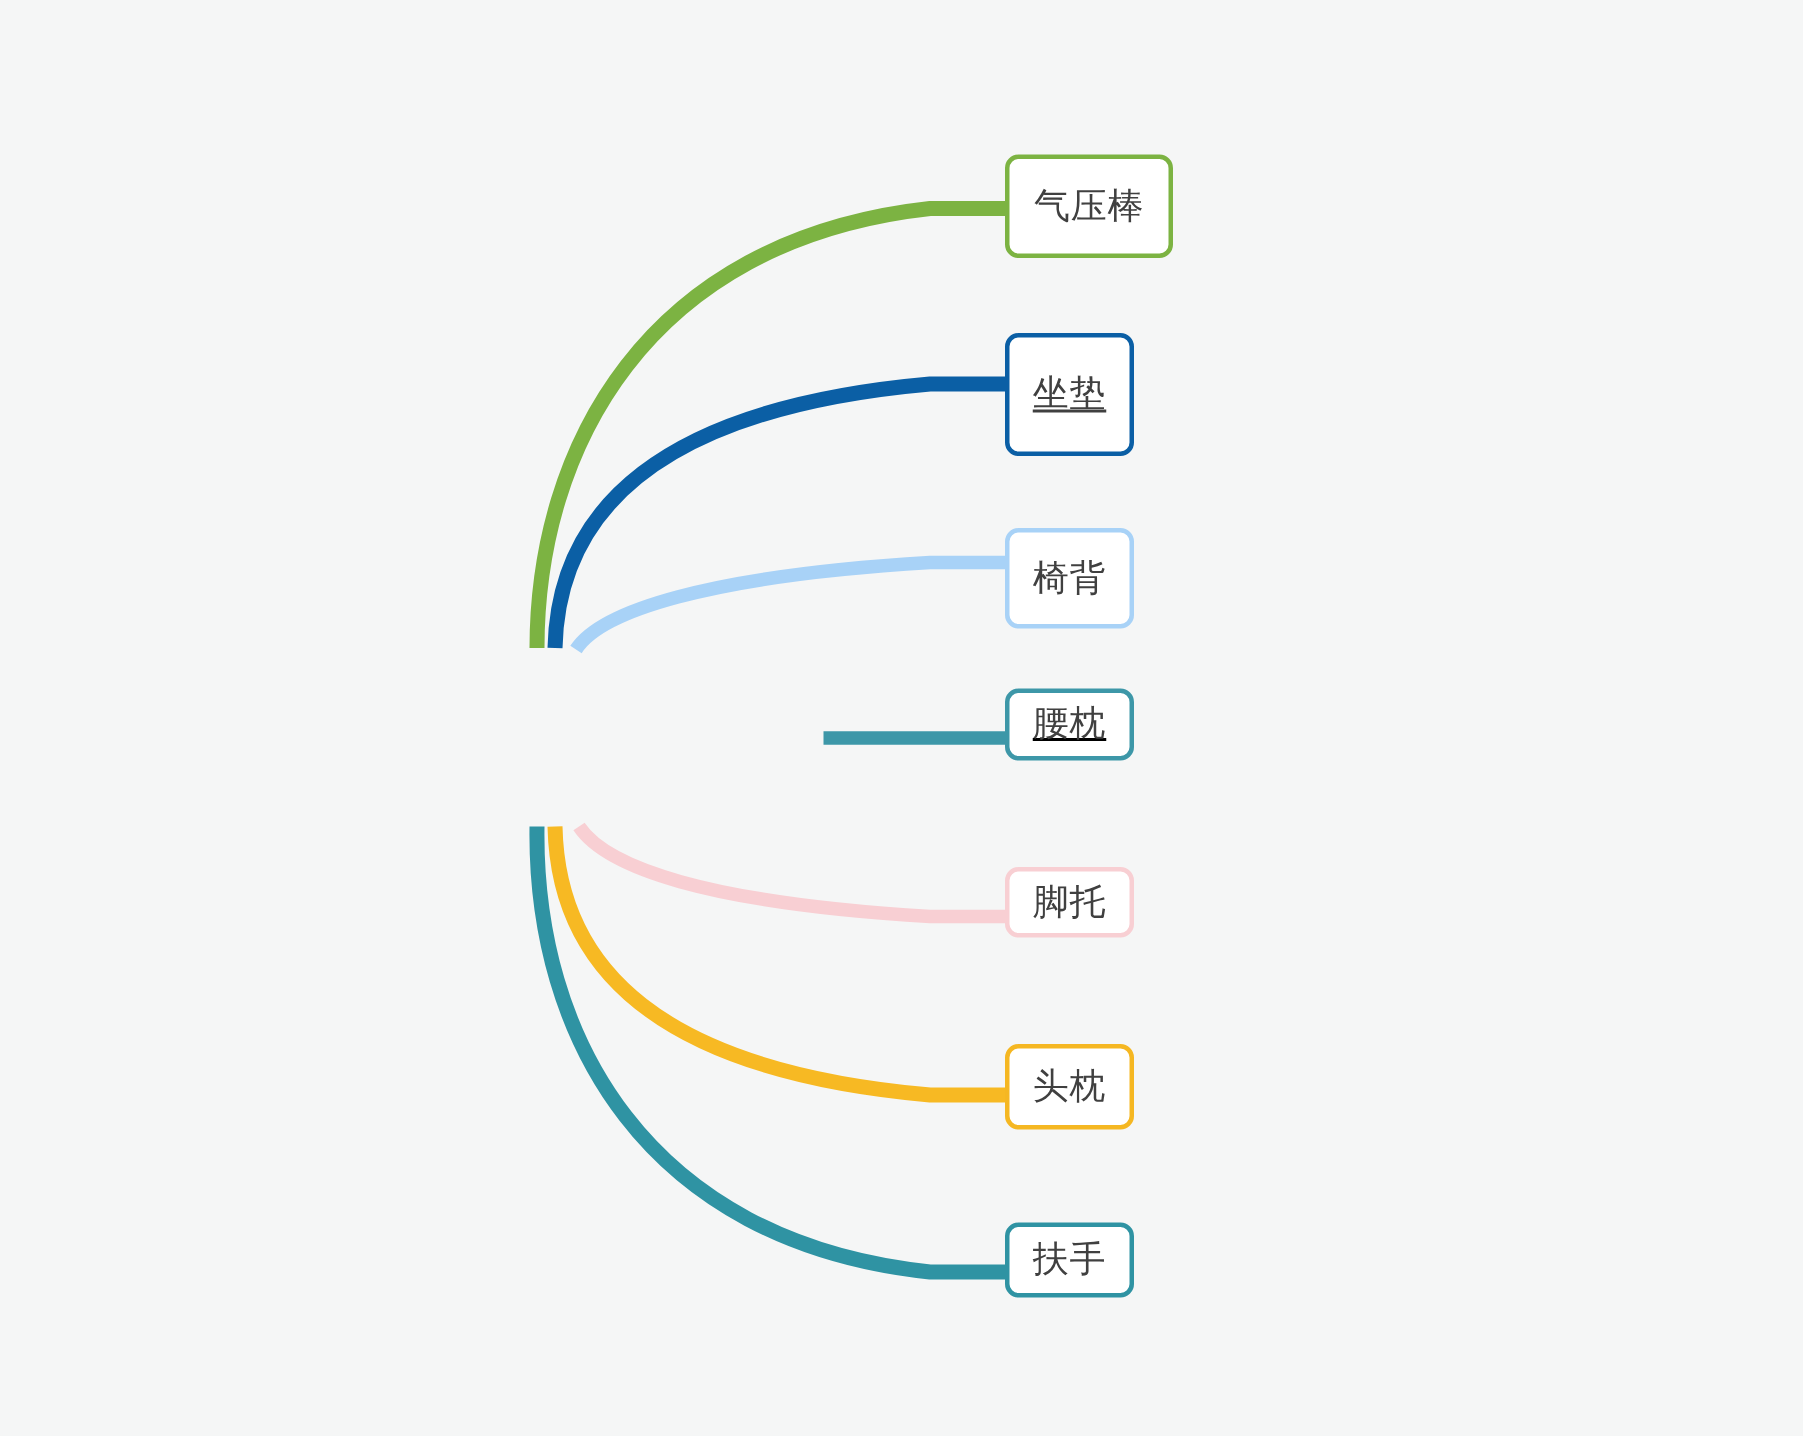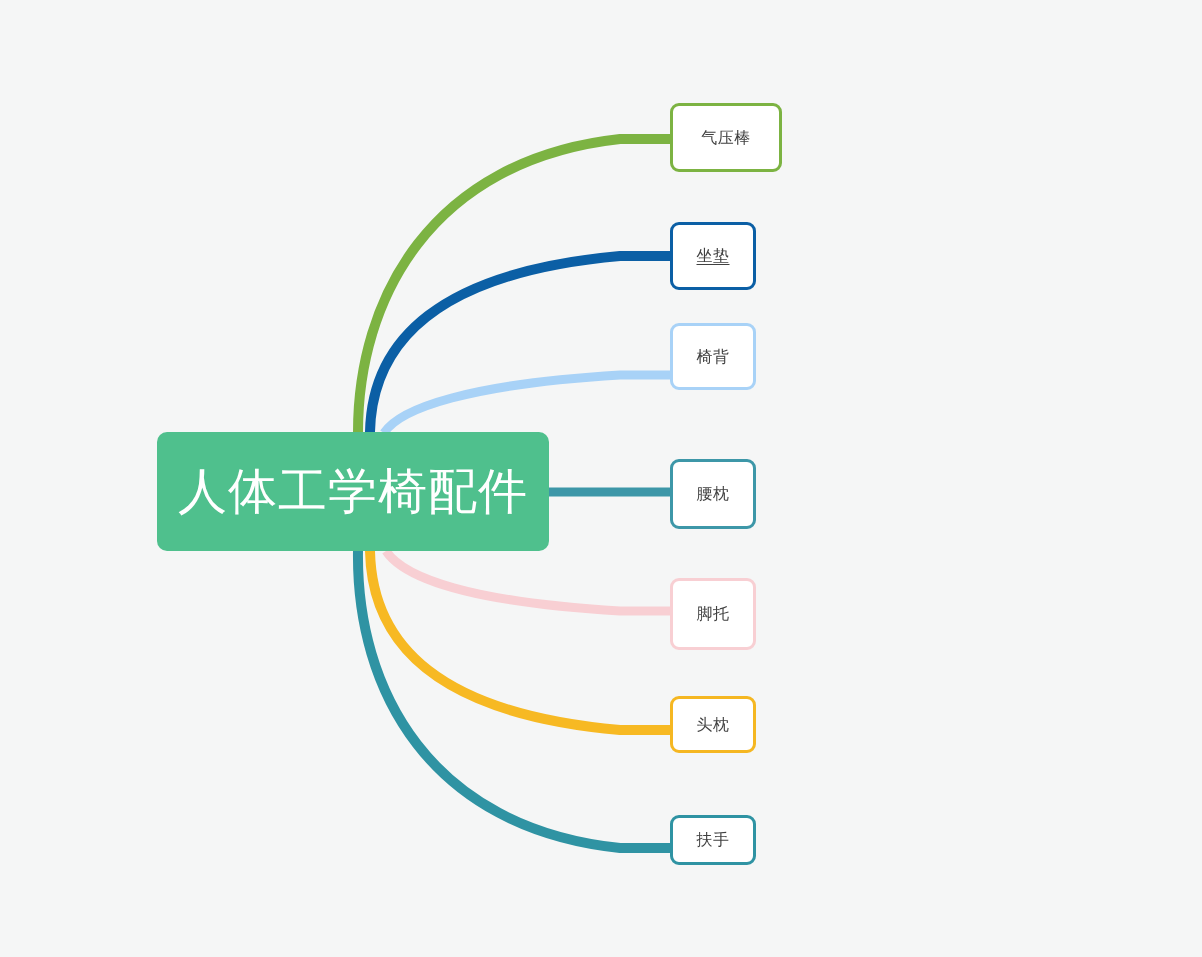--- a/index.html
+++ b/index.html
@@ -32,21 +32,21 @@
     box-sizing: border-box;
     background: #ffffff;
     border-style: solid;
     border-width: 3px;
     border-radius: 9px;
     display: flex;
     align-items: center;
     justify-content: center;
   }
   .node-label {
-    font-size: 16px;
+    font-size: 24px;
     line-height: 1;
     color: #404040;
     white-space: nowrap;
     letter-spacing: 0.5px;
   }
   .node-label.underlined {
     text-decoration: underline;
     text-underline-offset: 3px;
   }
   #central-node {
@@ -81,38 +81,35 @@
   <svg id="connector-layer" viewBox="0 0 1202 957" width="1202" height="957" xmlns="http://www.w3.org/2000/svg">
       <path d="M 358 432 C 358 300, 430 160, 620 139 L 672 139" fill="none" stroke="#7cb342" stroke-width="10" stroke-linecap="butt"></path>
       <path d="M 370 432 C 372 340, 440 272, 620 256 L 672 256" fill="none" stroke="#0b5fa5" stroke-width="10" stroke-linecap="butt"></path>
       <path d="M 384 433 C 400 408, 470 384, 620 375 L 672 375" fill="none" stroke="#a8d2f7" stroke-width="9" stroke-linecap="butt"></path>
       <path d="M 549 492 L 672 492" fill="none" stroke="#3d97a8" stroke-width="9" stroke-linecap="butt"></path>
       <path d="M 386 551 C 404 578, 470 602, 620 611 L 672 611" fill="none" stroke="#f8cfd3" stroke-width="9" stroke-linecap="butt"></path>
       <path d="M 370 551 C 372 646, 440 714, 620 730 L 672 730" fill="none" stroke="#f7b923" stroke-width="10" stroke-linecap="butt"></path>
       <path d="M 358 551 C 356 690, 430 828, 620 848 L 672 848" fill="none" stroke="#2f93a3" stroke-width="10" stroke-linecap="butt"></path>
     </svg>
 
-  <div id="central-node" style="left: 157px; top: 432px; width: 392px; height: 119px; background: rgb(79, 192, 141);">
-    <span id="central-node-label" style="color: rgb(255, 255, 255);">人体工学椅配件</span>
-  </div>
 
   <div id="branch-nodes">
       <div class="node-box branch-node" style="left: 670px; top: 103px; width: 112px; height: 69px; border-color: rgb(124, 179, 66);">
         <span class="node-label">气压棒</span>
       </div>
-      <div class="node-box branch-node" style="left: 670px; top: 222px; width: 86px; height: 68px; border-color: rgb(11, 95, 165);">
+      <div class="node-box branch-node" style="left: 670px; top: 222px; width: 86px; height: 82px; border-color: rgb(11, 95, 165);">
         <span class="node-label underlined">坐垫</span>
       </div>
-      <div class="node-box branch-node" style="left: 670px; top: 323px; width: 86px; height: 67px; border-color: rgb(168, 210, 247); align-items: center;">
+      <div class="node-box branch-node" style="left: 670px; top: 352px; width: 86px; height: 67px; border-color: rgb(168, 210, 247); align-items: center;">
         <span class="node-label">椅背</span>
       </div>
-      <div class="node-box branch-node" style="left: 670px; top: 459px; width: 86px; height: 70px; border-color: rgb(61, 151, 168);">
+      <div class="node-box branch-node" style="left: 670px; top: 459px; width: 86px; height: 48px; border-color: rgb(61, 151, 168); text-decoration: underline;">
         <span class="node-label">腰枕</span>
       </div>
-      <div class="node-box branch-node" style="left: 670px; top: 578px; width: 86px; height: 72px; border-color: rgb(248, 207, 211);">
+      <div class="node-box branch-node" style="left: 670px; top: 578px; width: 86px; height: 47px; border-color: rgb(248, 207, 211);">
         <span class="node-label">脚托</span>
       </div>
       <div class="node-box branch-node" style="left: 670px; top: 696px; width: 86px; height: 57px; border-color: rgb(245, 183, 34);">
         <span class="node-label">头枕</span>
       </div>
       <div class="node-box branch-node" style="left: 670px; top: 815px; width: 86px; height: 50px; border-color: rgb(47, 147, 163);">
         <span class="node-label">扶手</span>
       </div>
     </div>
 

